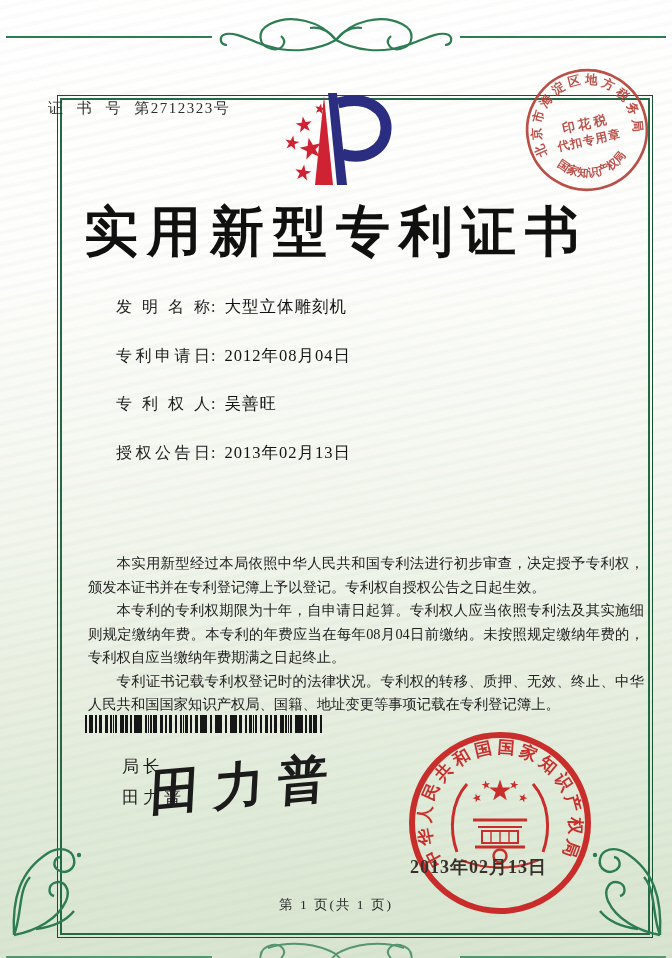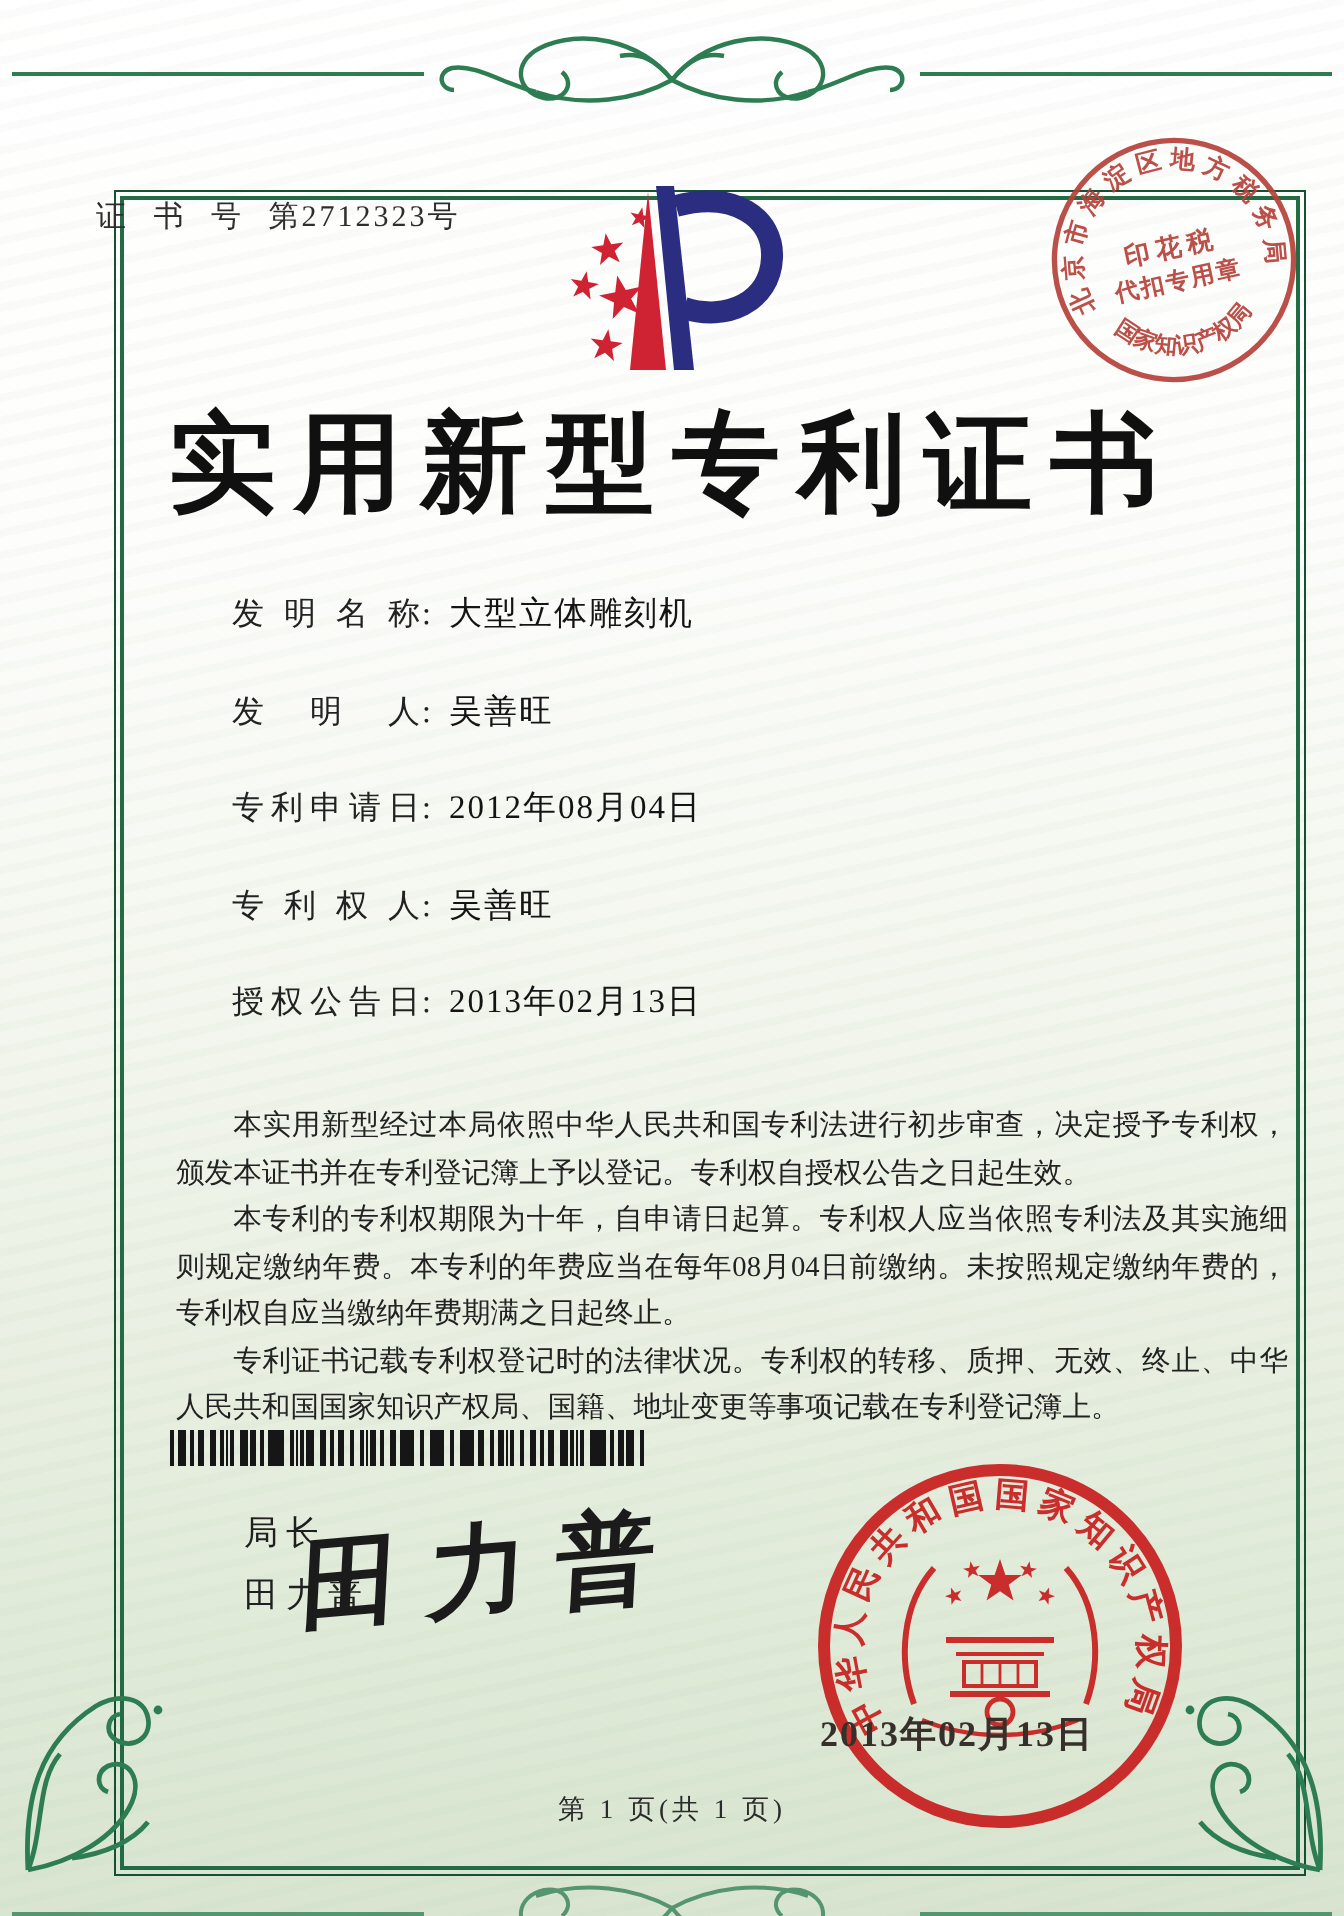--- a/index.html
+++ b/index.html
@@ -156,23 +156,20 @@
         <textPath href="#taxBottom" textLength="76">国家知识产权局</textPath>
       </text>
       <text x="65" y="63" font-size="12.5" font-weight="bold" text-anchor="middle" letter-spacing="3">印花税</text>
       <text x="65" y="79" font-size="11.5" font-weight="bold" text-anchor="middle" letter-spacing="1">代扣专用章</text>
     </g>
   </svg>
 
   <div class="fields">
     <div class="frow">
       <span class="flabel">发明名称</span><span class="fcolon">:</span><span class="fvalue">大型立体雕刻机</span>
-    </div>
-    <div class="frow">
-      <span class="flabel">发明人</span><span class="fcolon">:</span><span class="fvalue">吴善旺</span>
     </div>
     <div class="frow">
       <span class="flabel">专利申请日</span><span class="fcolon">:</span><span class="fvalue">2012年08月04日</span>
     </div>
     <div class="frow">
       <span class="flabel">专利权人</span><span class="fcolon">:</span><span class="fvalue">吴善旺</span>
     </div>
     <div class="frow">
       <span class="flabel">授权公告日</span><span class="fcolon">:</span><span class="fvalue">2013年02月13日</span>
     </div>

